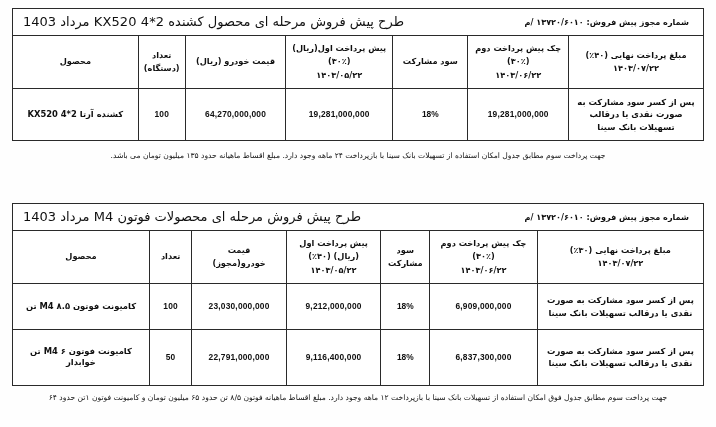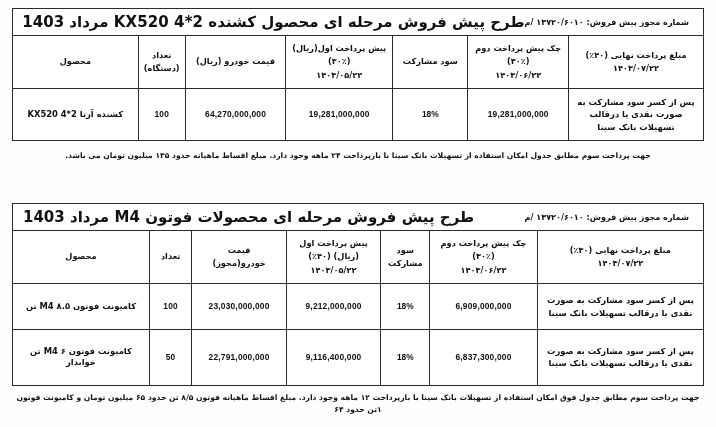--- a/index.html
+++ b/index.html
@@ -52,22 +52,22 @@
     border-bottom: 1.2px solid #2a2a2a !important;
   }
   .titlebar-inner {
     display: flex;
     align-items: center;
     justify-content: space-between;
     height: 100%;
     padding: 0 14px 0 10px;
   }
   .plan-title {
-    font-size: 15px;
-    font-weight: bold;
+    font-size: 13px;
+    font-weight: normal;
     letter-spacing: .1px;
     white-space: nowrap;
     text-align: right;
   }
   .permit {
     font-size: 8.1px;
     font-weight: bold;
     white-space: nowrap;
     text-align: center;
   }
@@ -103,21 +103,21 @@
   td.pct {
     font-family: "Liberation Sans", "DejaVu Sans", sans-serif;
     font-size: 8.6px;
     direction: ltr;
   }
 
   
   .footnote {
     position: absolute;
     font-size: 7.6px;
-    font-weight: bold;
+    font-weight: normal;
     line-height: 1.55;
     text-align: center;
     color: #121212;
   }
 </style>
 </head>
 <body>
 
 <div class="page">
 

